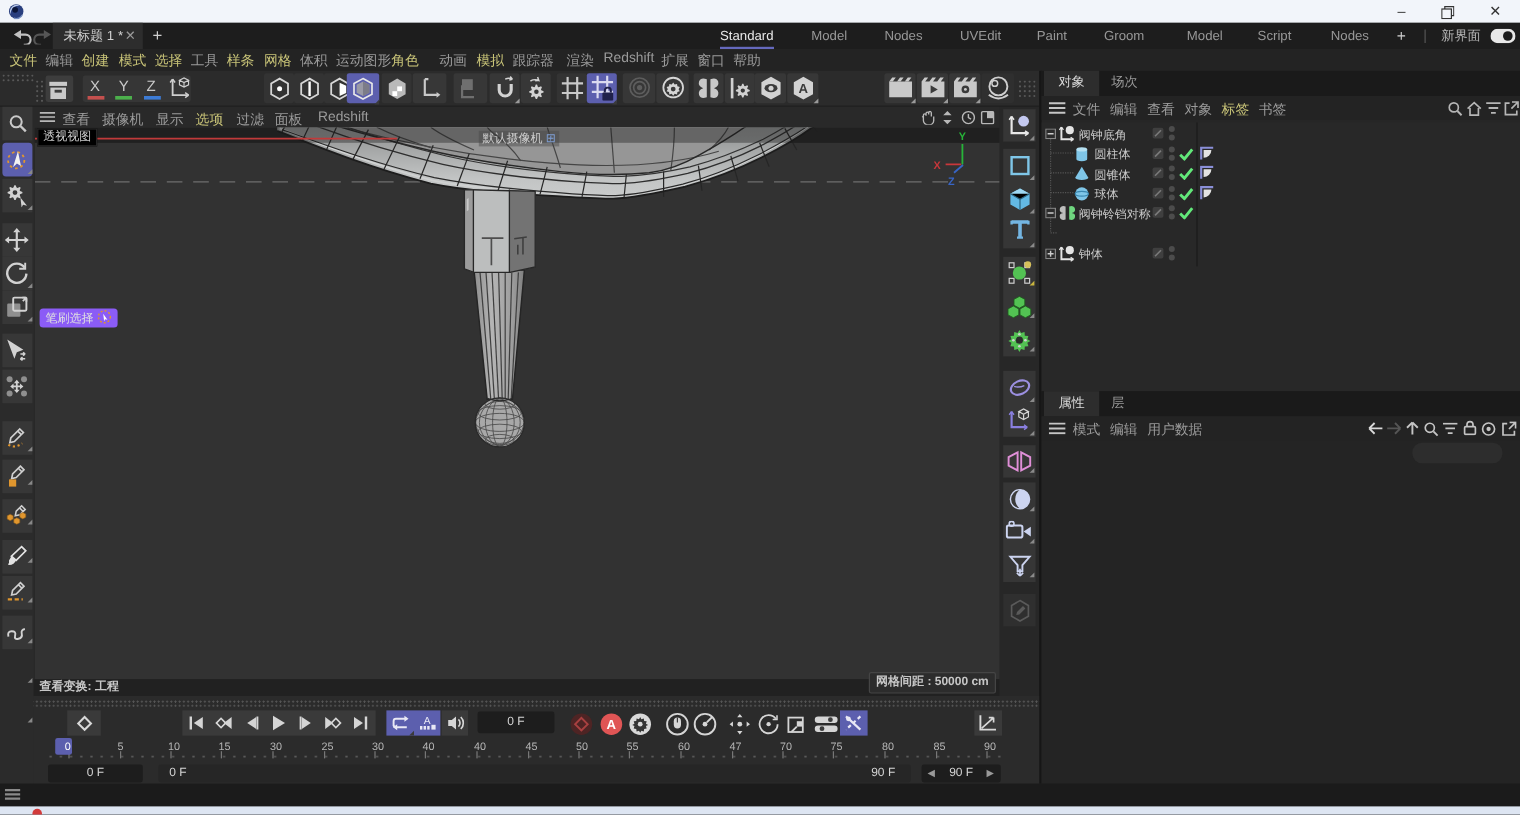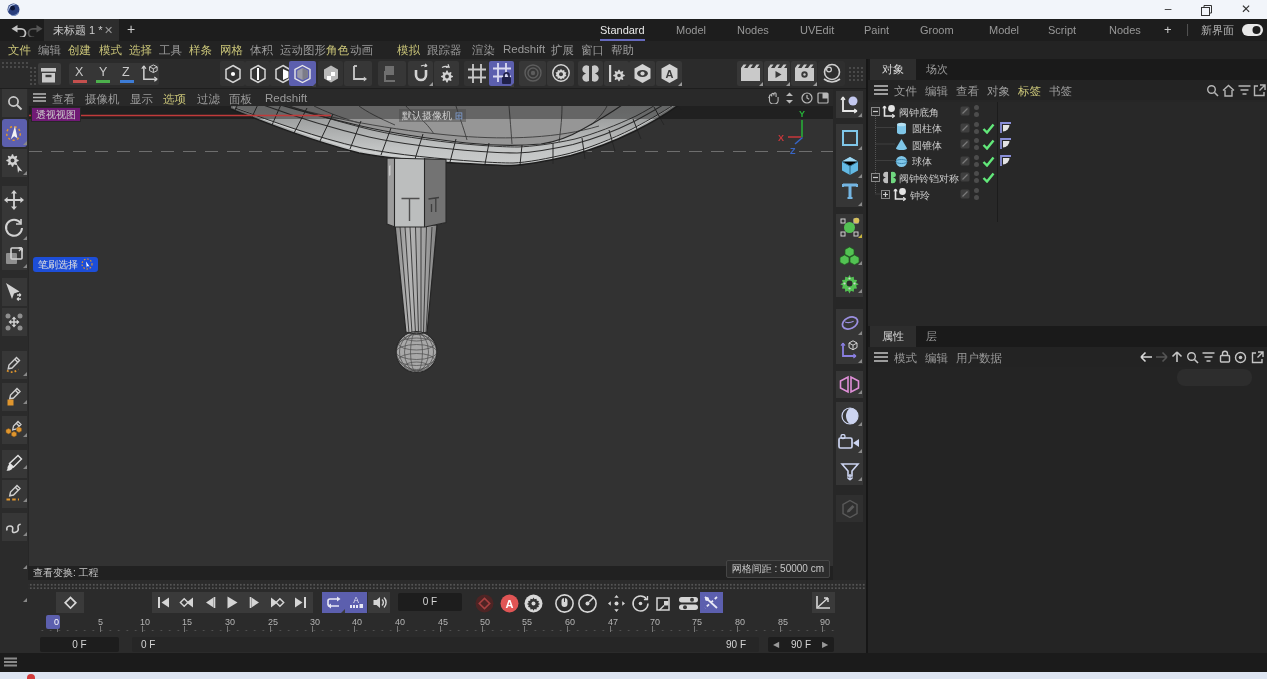--- a/index.html
+++ b/index.html
@@ -26,21 +26,21 @@
 #toolbar { left:0; top:59px; width:1267px; height:30px; background:#2b2b2b; border-bottom:1px solid #1e1e1e; }
 .tbtn { position:absolute; top:2px; width:25px; height:25px; background:#373737; border-radius:2px; }
 .tbtn.sel { background:#5c5fae; }
 
 #leftbar { left:0; top:89px; width:28px; height:564px; background:#2b2b2b; }
 .lbtn { position:absolute; left:2px; width:25px; height:27px; background:#373737; }
 .lbtn.sel { background:#5c5fae; border-radius:3px; }
 
 #vpmenu { left:28px; top:89px; width:805px; height:17px; background:#292929; }
 #viewport { left:28px; top:106px; width:805px; height:460px; background:#323232; overflow:hidden; border-left:1px solid #272727; }
-#vpinfo { left:28px; top:566px; width:805px; height:14px; background:#212121; color:#c7c7c7; font-size:10px; line-height:14px; }
+#vpinfo { left:28px; top:566px; width:805px; height:14px; background:#212121; color:#c7c7c7; font-size:10px; line-height:14px;font-weight:bold; }
 
 #rpal { left:833px; top:89px; width:33px; height:491px; background:#272727; }
 .rbtn { position:absolute; left:3px; width:27px; height:27px; background:#363636; }
 
 #rpanel { left:866px; top:59px; width:401px; height:594px; background:#262626; border-left:2px solid #161616; }
 .ptabbar { position:absolute; left:0; width:399px; height:21px; background:#1a1a1a; }
 .ptab { position:absolute; top:0; height:21px; font-size:11px; line-height:21px; color:#9a9a9a; padding:0 12px; }
 .ptab.act { background:#2d2d2d; color:#dadada; }
 .pmenu { position:absolute; left:0; width:399px; height:20px; background:#232323; }
 
@@ -114,21 +114,21 @@
     <span class="mi mg" style="left:38px">编辑</span>
     <span class="mi my" style="left:68px">创建</span>
     <span class="mi my" style="left:99px">模式</span>
     <span class="mi my" style="left:129px">选择</span>
     <span class="mi mg" style="left:159px">工具</span>
     <span class="mi my" style="left:189px">样条</span>
     <span class="mi my" style="left:220px">网格</span>
     <span class="mi mg" style="left:250px">体积</span>
     <span class="mi mg" style="left:280px">运动图形</span>
     <span class="mi my" style="left:326px">角色</span>
-    <span class="mi mg" style="left:350px">动画</span>
+    <span class="mi mg" style="left:366px">动画</span>
     <span class="mi my" style="left:397px">模拟</span>
     <span class="mi mg" style="left:427px">跟踪器</span>
     <span class="mi mg" style="left:472px">渲染</span>
     <span class="mi mg" style="left:503px">Redshift</span>
     <span class="mi mg" style="left:551px">扩展</span>
     <span class="mi mg" style="left:581px">窗口</span>
     <span class="mi mg" style="left:611px">帮助</span>
   </div>
 
   <div class="abs" id="toolbar">
@@ -589,23 +589,23 @@
       <g font-family="Liberation Sans" font-size="9" font-weight="bold">
         <path d="M773 14 V31" stroke="#27b439" stroke-width="1.5"></path>
         <path d="M759 31 H772" stroke="#c8373b" stroke-width="1.5"></path>
         <path d="M773.5 31.5 L766 38" stroke="#3865c5" stroke-width="1.5"></path>
         <text x="770" y="11" fill="#27b439">Y</text>
         <text x="749" y="35" fill="#c8373b">X</text>
         <text x="761" y="48" fill="#3865c5">Z</text>
       </g>
     </svg>
 
-    <div style="position:absolute;left:2px;top:1px;background:#701a75;border:1px solid #272727;color:#ccc;font-size:10px;padding:0 4px;line-height:13px">透视视图</div>
+    <div style="position:absolute;left:2px;top:1px;background:#000000;border:1px solid #272727;color:#ccc;font-size:10px;padding:0 4px;line-height:13px">透视视图</div>
     <div style="position:absolute;left:370px;top:3px;background:rgba(70,70,70,0.45);color:#cfcfcf;font-size:10px;padding:0 3px;line-height:13px">默认摄像机 <span style="color:#7f9fd4">⊞</span></div>
-    <div style="position:absolute;left:4px;top:151px;background:#1d4ed8;border-radius:3px;color:#e0e0e0;font-size:10px;padding:1px 5px;line-height:13px;white-space:nowrap">笔刷选择
+    <div style="position:absolute;left:4px;top:151px;background:#8b5cf6;border-radius:3px;color:#e0e0e0;font-size:10px;padding:1px 5px;line-height:13px;white-space:nowrap">笔刷选择
       <svg style="display:inline-block;vertical-align:-2px" width="12" height="12" viewBox="0 0 12 12">
         <circle cx="6" cy="6" r="5" fill="none" stroke="#e0962e" stroke-width="1.2" stroke-dasharray="1.6 1.7"></circle>
         <path d="M5 3.5 L8.5 8.5 L6.5 8 L5.8 9.8 Z" fill="#fff"></path>
       </svg>
     </div>
   </div>
 
   <div class="abs" id="vpinfo">
     <span style="position:absolute;left:5px">查看变换: 工程</span>
     <span style="position:absolute;right:3px;top:-6px;background:#2c2c2c;border:1px solid #454545;padding:1px 5px;border-radius:2px">网格间距 : 50000 cm</span>
@@ -843,39 +843,39 @@
             <rect x="0.5" y="0.5" width="9" height="9" rx="1.5" fill="#3f3f3f"></rect>
             <path d="M2.5 7.5 L7.5 2.5" stroke="#7a7a7a" stroke-width="1.3"></path>
           </svg>
         <circle_d style="position:absolute;left:106px;top:2px;width:5px;height:5px;border-radius:3px;background:#4c4c4c"></circle_d>
         <circle_d style="position:absolute;left:106px;top:9px;width:5px;height:5px;border-radius:3px;background:#4c4c4c"></circle_d>
         <svg class="ic" style="left:114px;top:3px" width="13" height="11" viewBox="0 0 13 11">
             <path d="M1.5 6 L5 9.5 L11.5 1.5" stroke="#62e87a" stroke-width="2.4" fill="none"></path>
           </svg>
       </div>
 
-      <div class="trow" style="top:84px">
-        <svg class="ic" style="left:13px;top:4px" width="9" height="9" viewBox="0 0 9 9">
+
+      <div class="trow" style="top:100.6px">
+        <svg class="ic" style="left:3px;top:4px" width="9" height="9" viewBox="0 0 9 9">
             <rect x="0.5" y="0.5" width="8" height="8" fill="#2b2b2b" stroke="#888"></rect>
             <path d="M2 4.5h5 M4.5 2v5" stroke="#ccc" stroke-width="1.2"></path>
           </svg>
-        <svg class="ic" style="left:25px;top:1px" width="15" height="15" viewBox="0 0 15 15">
+        <svg class="ic" style="left:14px;top:1px" width="15" height="15" viewBox="0 0 15 15">
           <path d="M2.5 2 v10 h10" stroke="#e4e4e4" stroke-width="1.6" fill="none"></path>
           <path d="M2.5 2 l-1.7 2.3 M2.5 2 l1.7 2.3 M12.5 12 l-2.3 -1.7 M12.5 12 l-2.3 1.7" stroke="#e4e4e4" stroke-width="1.1" fill="none"></path>
           <circle cx="9.5" cy="4.5" r="3.4" fill="#e4e4e4"></circle>
         </svg>
-        <span class="tname" style="left:42px">钟玲</span>
+        <span class="tname" style="left:31px">钟体</span>
         <svg class="ic" style="left:92px;top:3px" width="10" height="10" viewBox="0 0 10 10">
             <rect x="0.5" y="0.5" width="9" height="9" rx="1.5" fill="#3f3f3f"></rect>
             <path d="M2.5 7.5 L7.5 2.5" stroke="#7a7a7a" stroke-width="1.3"></path>
           </svg>
         <circle_d style="position:absolute;left:106px;top:2px;width:5px;height:5px;border-radius:3px;background:#4c4c4c"></circle_d>
         <circle_d style="position:absolute;left:106px;top:9px;width:5px;height:5px;border-radius:3px;background:#4c4c4c"></circle_d>
       </div>
-
     </div>
 
     <div style="position:absolute;left:0;top:206px;width:399px;height:61px;background:#282828"></div>
 
     <div class="ptabbar" style="top:267px"></div>
     <div class="ptab act" style="left:2px;top:267px">属性</div>
     <div class="ptab" style="left:46px;top:267px">层</div>
     <div class="pmenu" style="top:288px"></div>
     <svg class="ic" style="left:6px;top:293px" width="14" height="10" viewBox="0 0 14 10">
       <path d="M0 1h14M0 5h14M0 9h14" stroke="#c5c5c5" stroke-width="1.7"></path>

